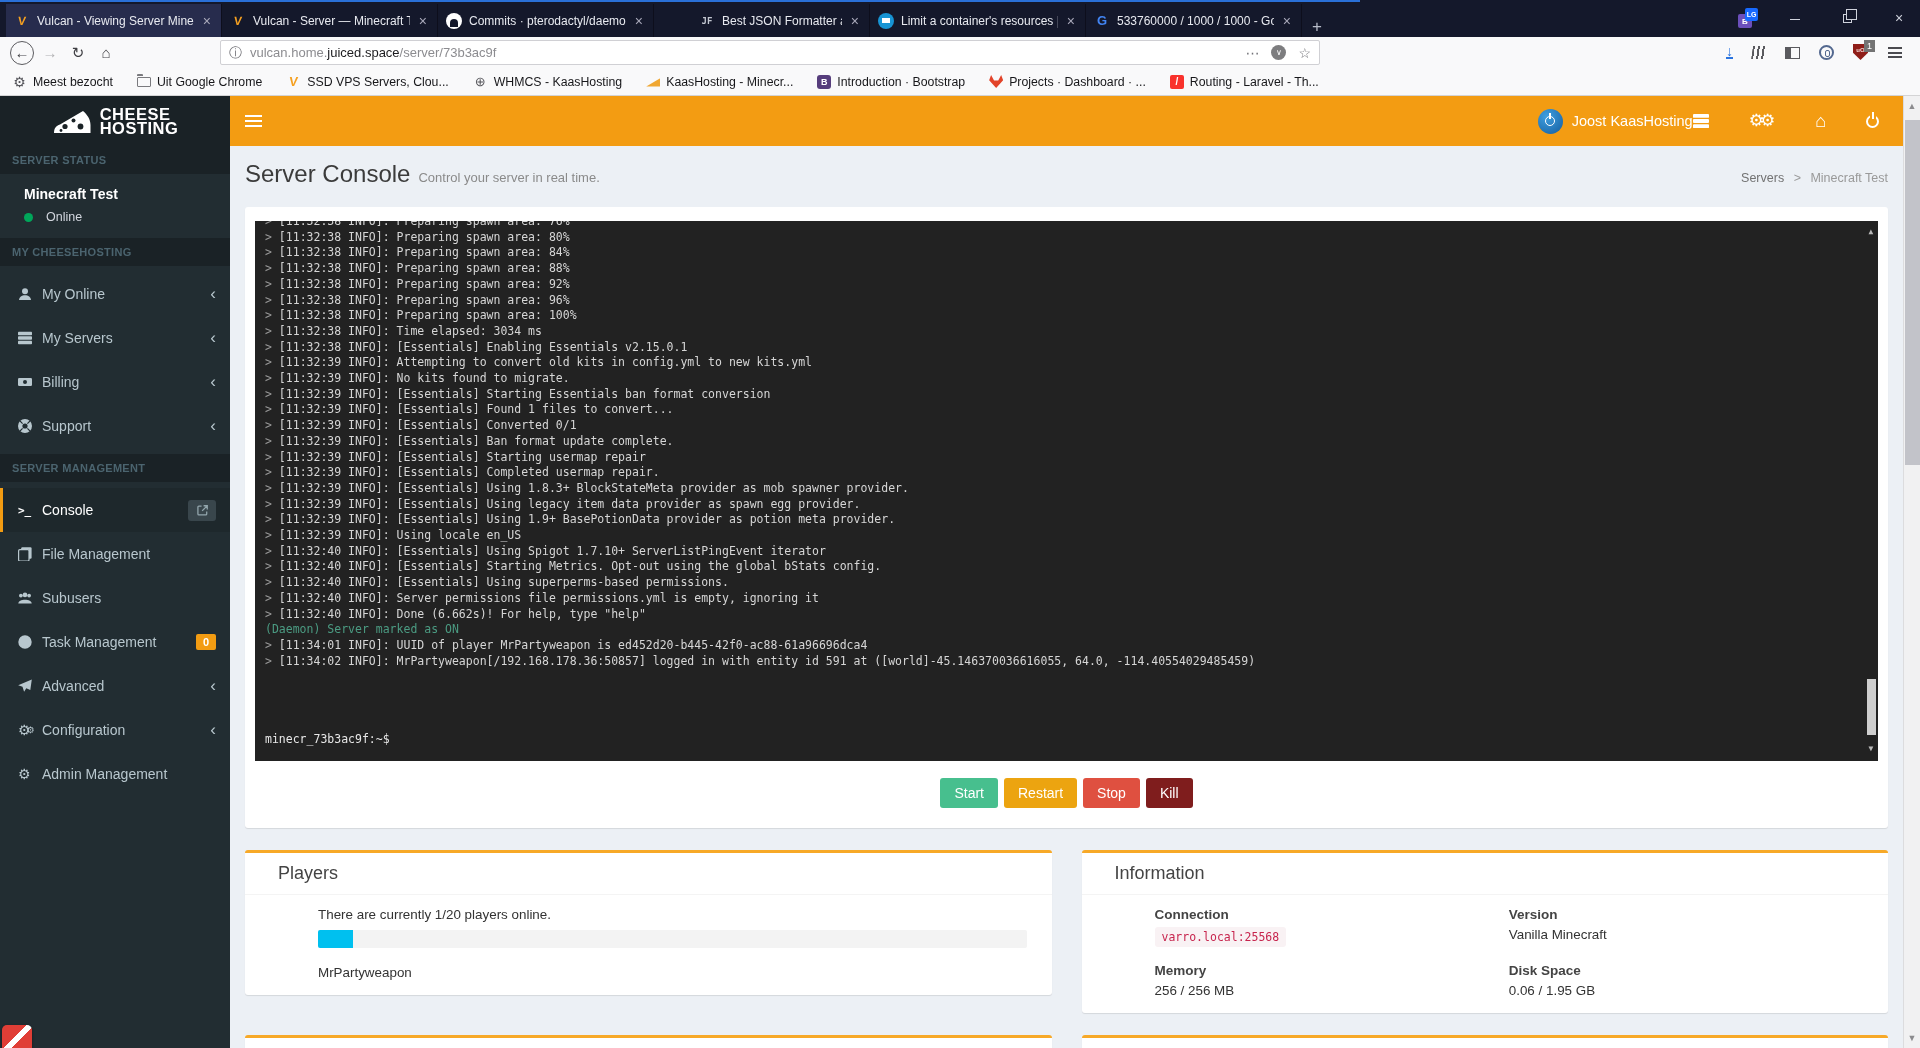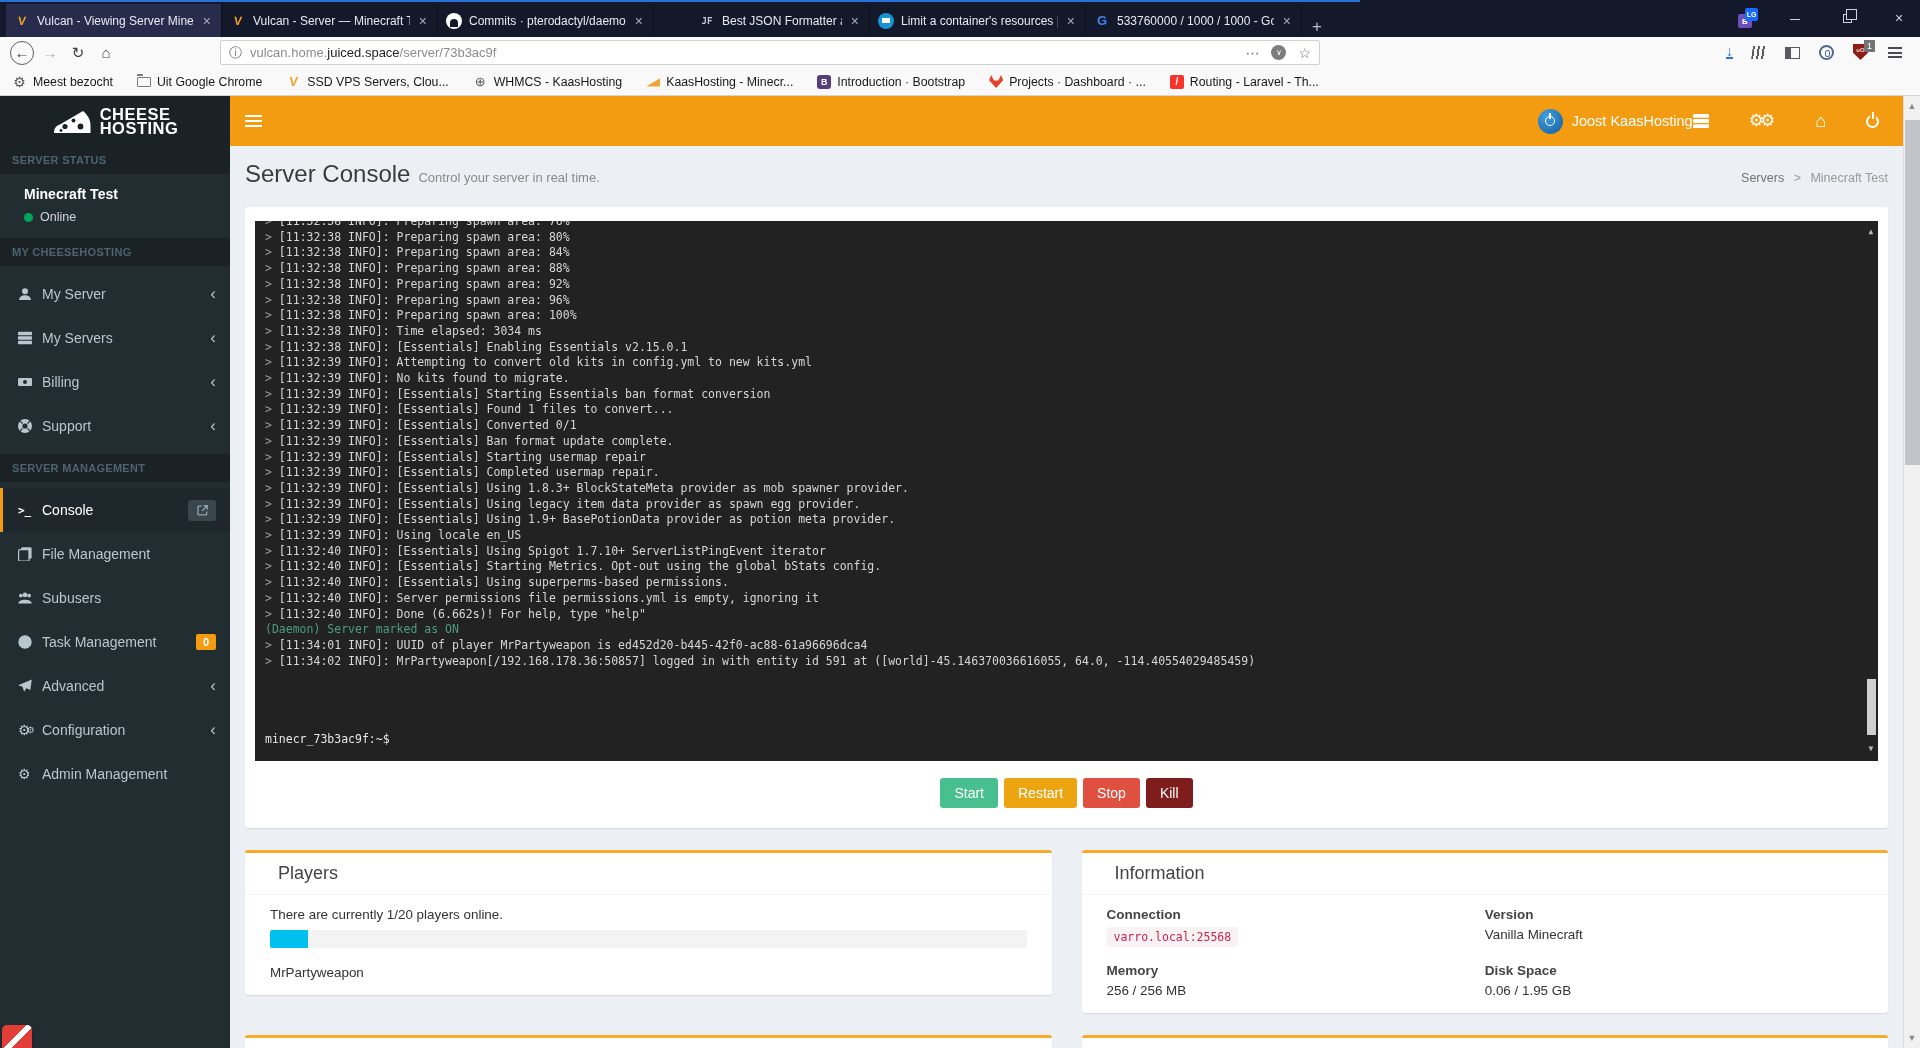--- a/index.html
+++ b/index.html
@@ -76,21 +76,21 @@
 
   
   .app { display:flex; height:952px; }
 
   .sidebar { width:230px; background:#222d32; flex:0 0 230px; display:flex; flex-direction:column; }
   .logo { height:50px; background:#1a2226; display:flex; align-items:center; justify-content:center; gap:8px; }
   .logo-text { color:#fff; font-weight:bold; font-size:16.5px; line-height:14px; letter-spacing:0.5px; }
   .shead { background:#1a2226; color:#4b646f; font-size:11px; font-weight:bold; padding:8px 12px; letter-spacing:0.3px; }
   .status-block { padding:12px 10px 14px 24px; }
   .status-name { color:#fff; font-weight:bold; font-size:14px; margin-bottom:8px; }
-  .status-online { display:flex; align-items:center; gap:7px; color:#d2d6de; font-size:12.5px; }
+  .status-online { display:flex; align-items:center; gap:13px; color:#d2d6de; font-size:12.5px; }
   .dot { width:9px; height:9px; border-radius:50%; background:#00a65a; }
   .smenu { padding:6px 0; }
   .sitem { position:relative; height:44px; display:flex; align-items:center; padding:0 14px 0 15px; color:#b8c7ce;
            font-size:14px; border-left:3px solid transparent; cursor:pointer; }
   .sitem.active { background:#1e282c; border-left-color:#f39c12; color:#fff; }
   .sicon { width:24px; flex:0 0 24px; display:flex; align-items:center; color:inherit; }
   .sicon svg { width:14px; height:14px; fill:currentColor; }
   .termtxt { font-family:"DejaVu Sans Mono",monospace; font-size:11px; font-weight:bold; }
   .gearch { font-size:14px; line-height:14px; }
   .gearch.small { font-size:9px; margin-left:-4px; }
@@ -140,21 +140,21 @@
   .t-arrow { position:absolute; right:2px; color:#b9b9b9; font-size:8px; width:10px; text-align:center; }
   .t-thumb { position:absolute; right:2px; bottom:26px; width:9px; height:56px; background:#cfcfcf; }
 
   .btn-row { text-align:center; margin:17px 0 8px; }
   .pbtn { display:inline-block; margin:0 3px; padding:7px 14px; border:none; border-radius:3px; color:#fff;
           font-size:14px; font-family:"Liberation Sans",sans-serif; cursor:pointer; }
 
   .cards-row { display:flex; gap:30px; align-items:flex-start; margin-bottom:22px; }
   .panel { flex:1; background:#fff; border-radius:3px; border-top:3px solid #f7a928; box-shadow:0 1px 1px rgba(0,0,0,0.1); }
   .panel-header { padding:10px 33px; font-size:18px; color:#444; border-bottom:1px solid #f4f4f4; }
-  .panel-body { padding:12px 25px 15px; font-size:13.4px; color:#333; }
+  .panel-body { padding:12px 25px 15px; font-size:13.4px; color:#333;margin-left:48px; }
   .progress { height:18px; background:#f3f3f3; border-radius:2px; margin-top:8px; overflow:hidden; }
   .progress-fill { height:100%; background:#00c0ef; }
   .player-name { margin-top:17px; }
   .info-grid { display:grid; grid-template-columns:1fr 1fr; row-gap:16px; }
   .iflabel { font-weight:bold; color:#444; margin-bottom:5px; font-size:13.5px; }
   .ifvalue { color:#333; }
   .ifvalue.code { display:inline-block; font-family:"DejaVu Sans Mono",monospace; font-size:11.5px; color:#c7254e;
                   background:#f9f2f4; padding:3px 7px; border-radius:3px; }
 
   
@@ -305,21 +305,21 @@
       </div>
       <div class="shead">MY CHEESEHOSTING</div>
       <div class="smenu" id="account-menu">
           <div class="sitem">
             <span class="sicon">
               <svg viewBox="0 0 14 14">
                 <circle cx="7" cy="4.2" r="3"></circle>
                 <path d="M1 13c.2-3 2.7-4.7 6-4.7s5.8 1.7 6 4.7z"></path>
               </svg>
             </span>
-            <span class="slabel">My Server</span>
+            <span class="slabel">My Online</span>
             <span class="schev">‹</span>
           </div>
           <div class="sitem">
             <span class="sicon">
               <svg viewBox="0 0 14 14">
                 <rect x="0" y="0.8" width="14" height="3.4" rx="0.8"></rect>
                 <rect x="0" y="5.3" width="14" height="3.4" rx="0.8"></rect>
                 <rect x="0" y="9.8" width="14" height="3.4" rx="0.8"></rect>
               </svg>
             </span>

